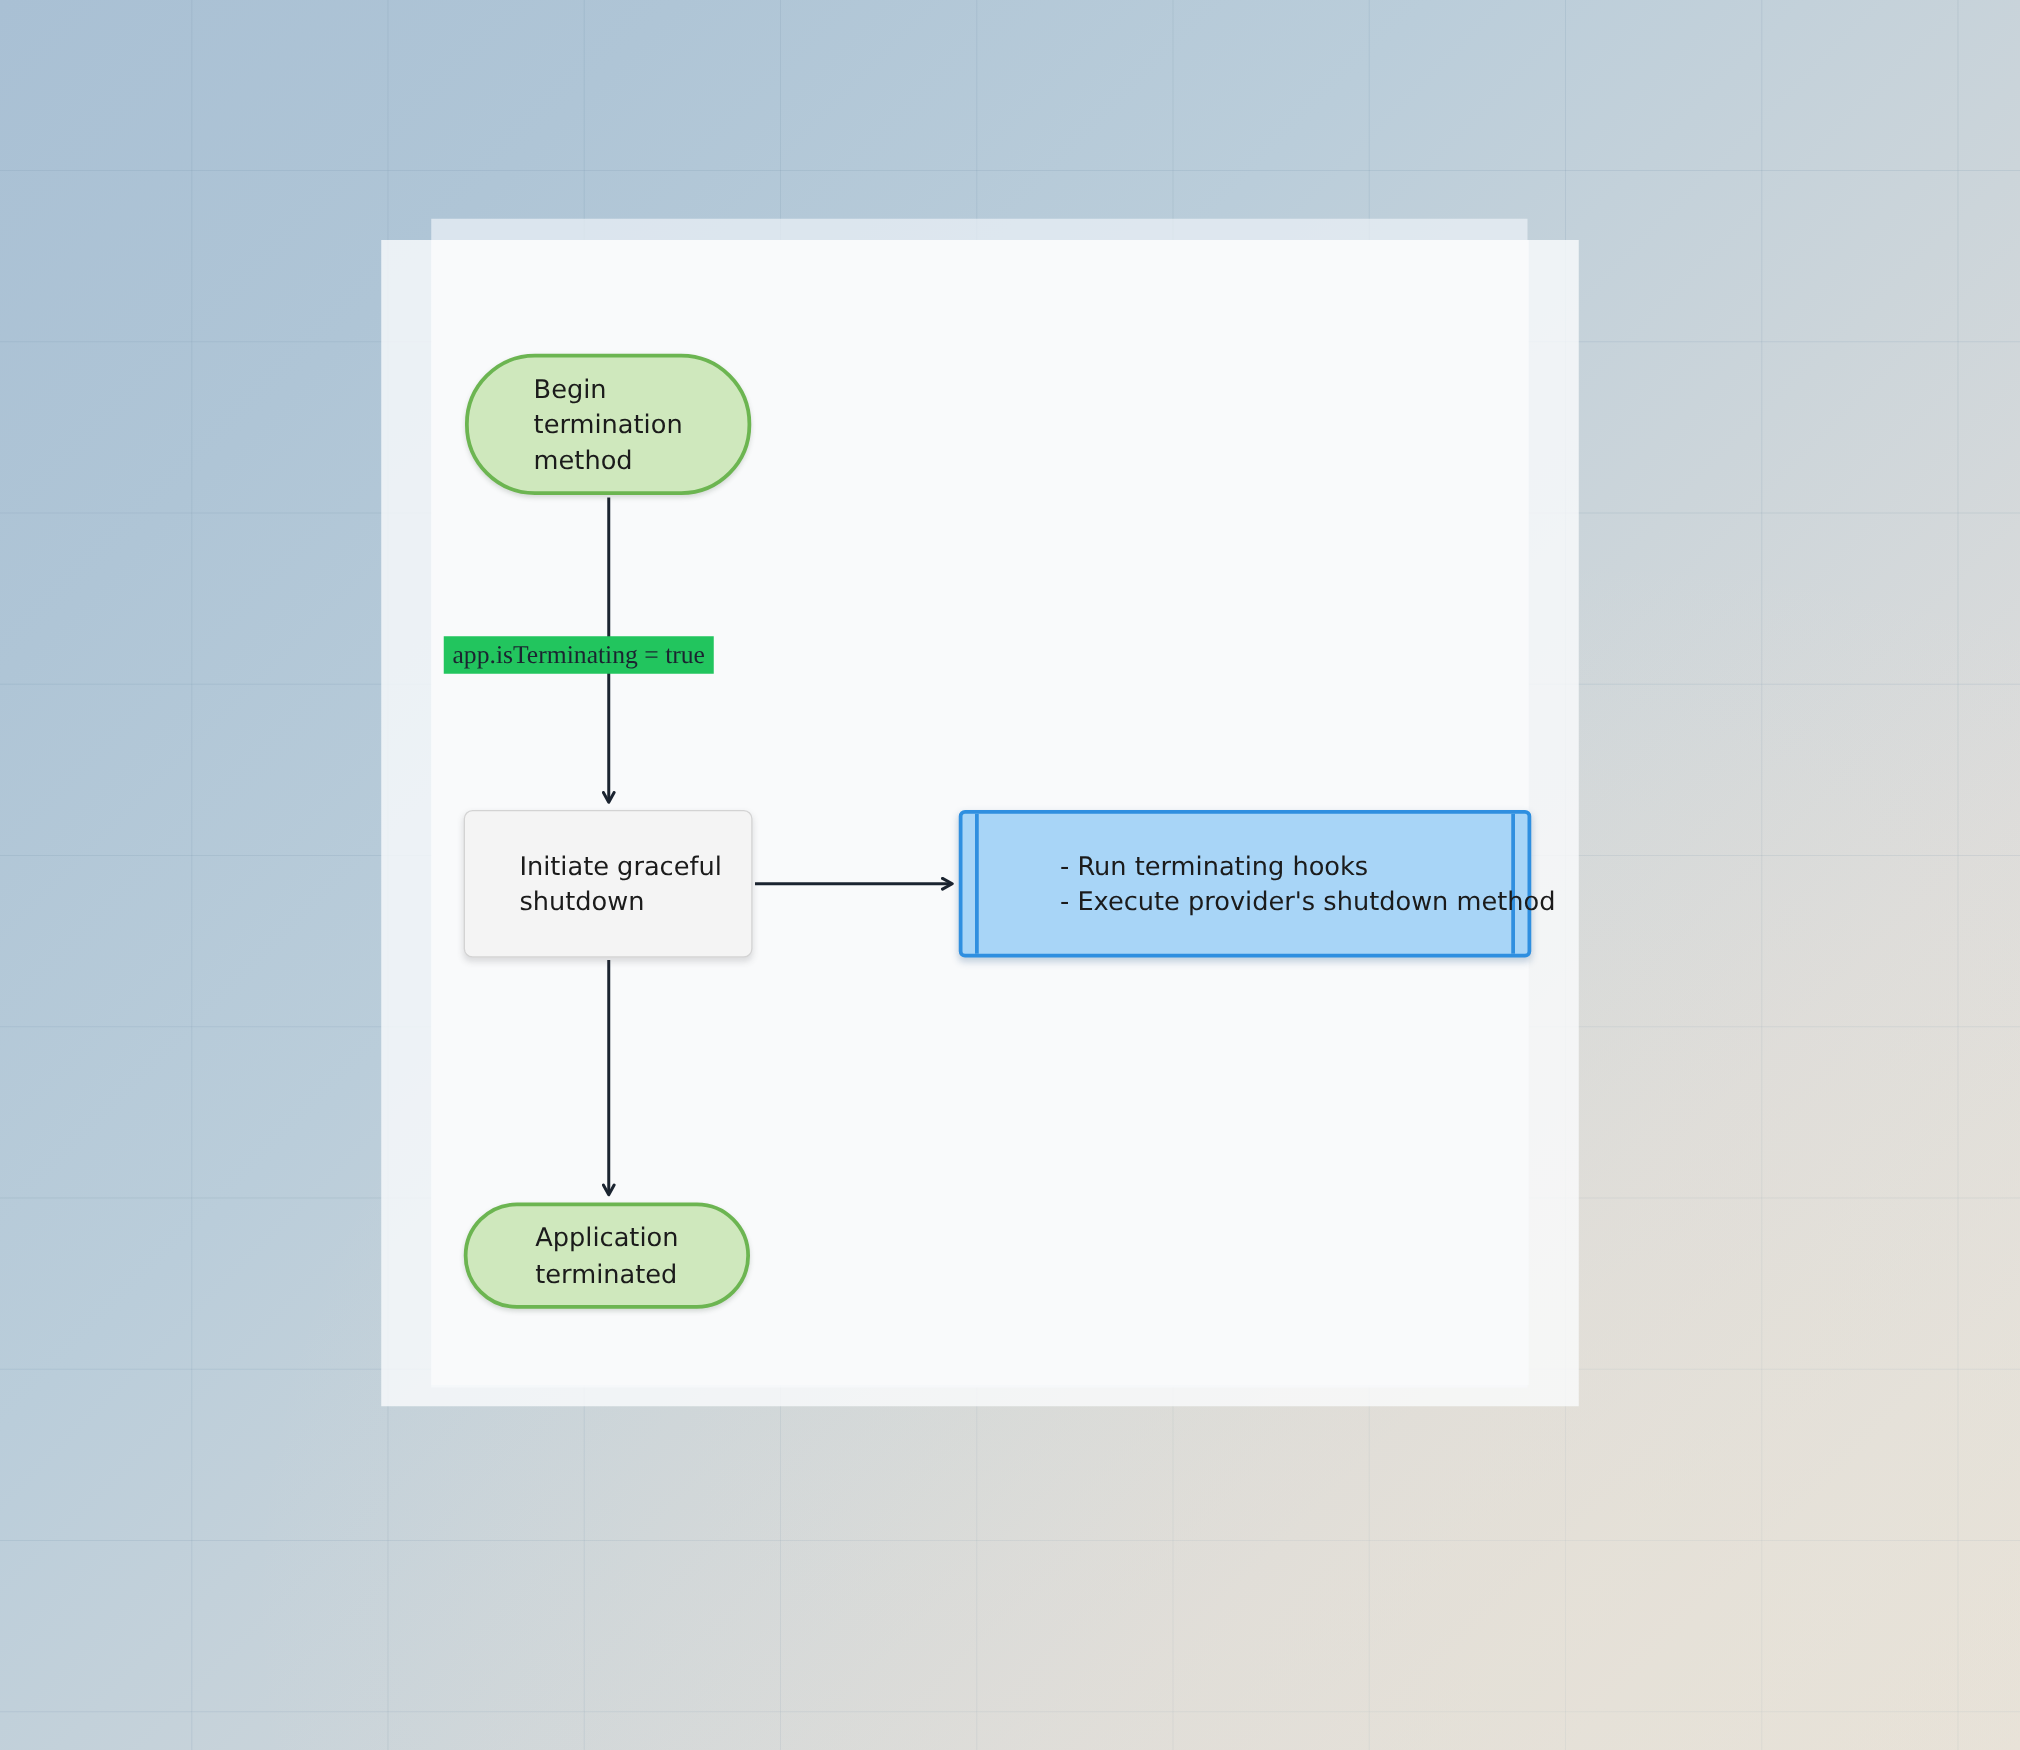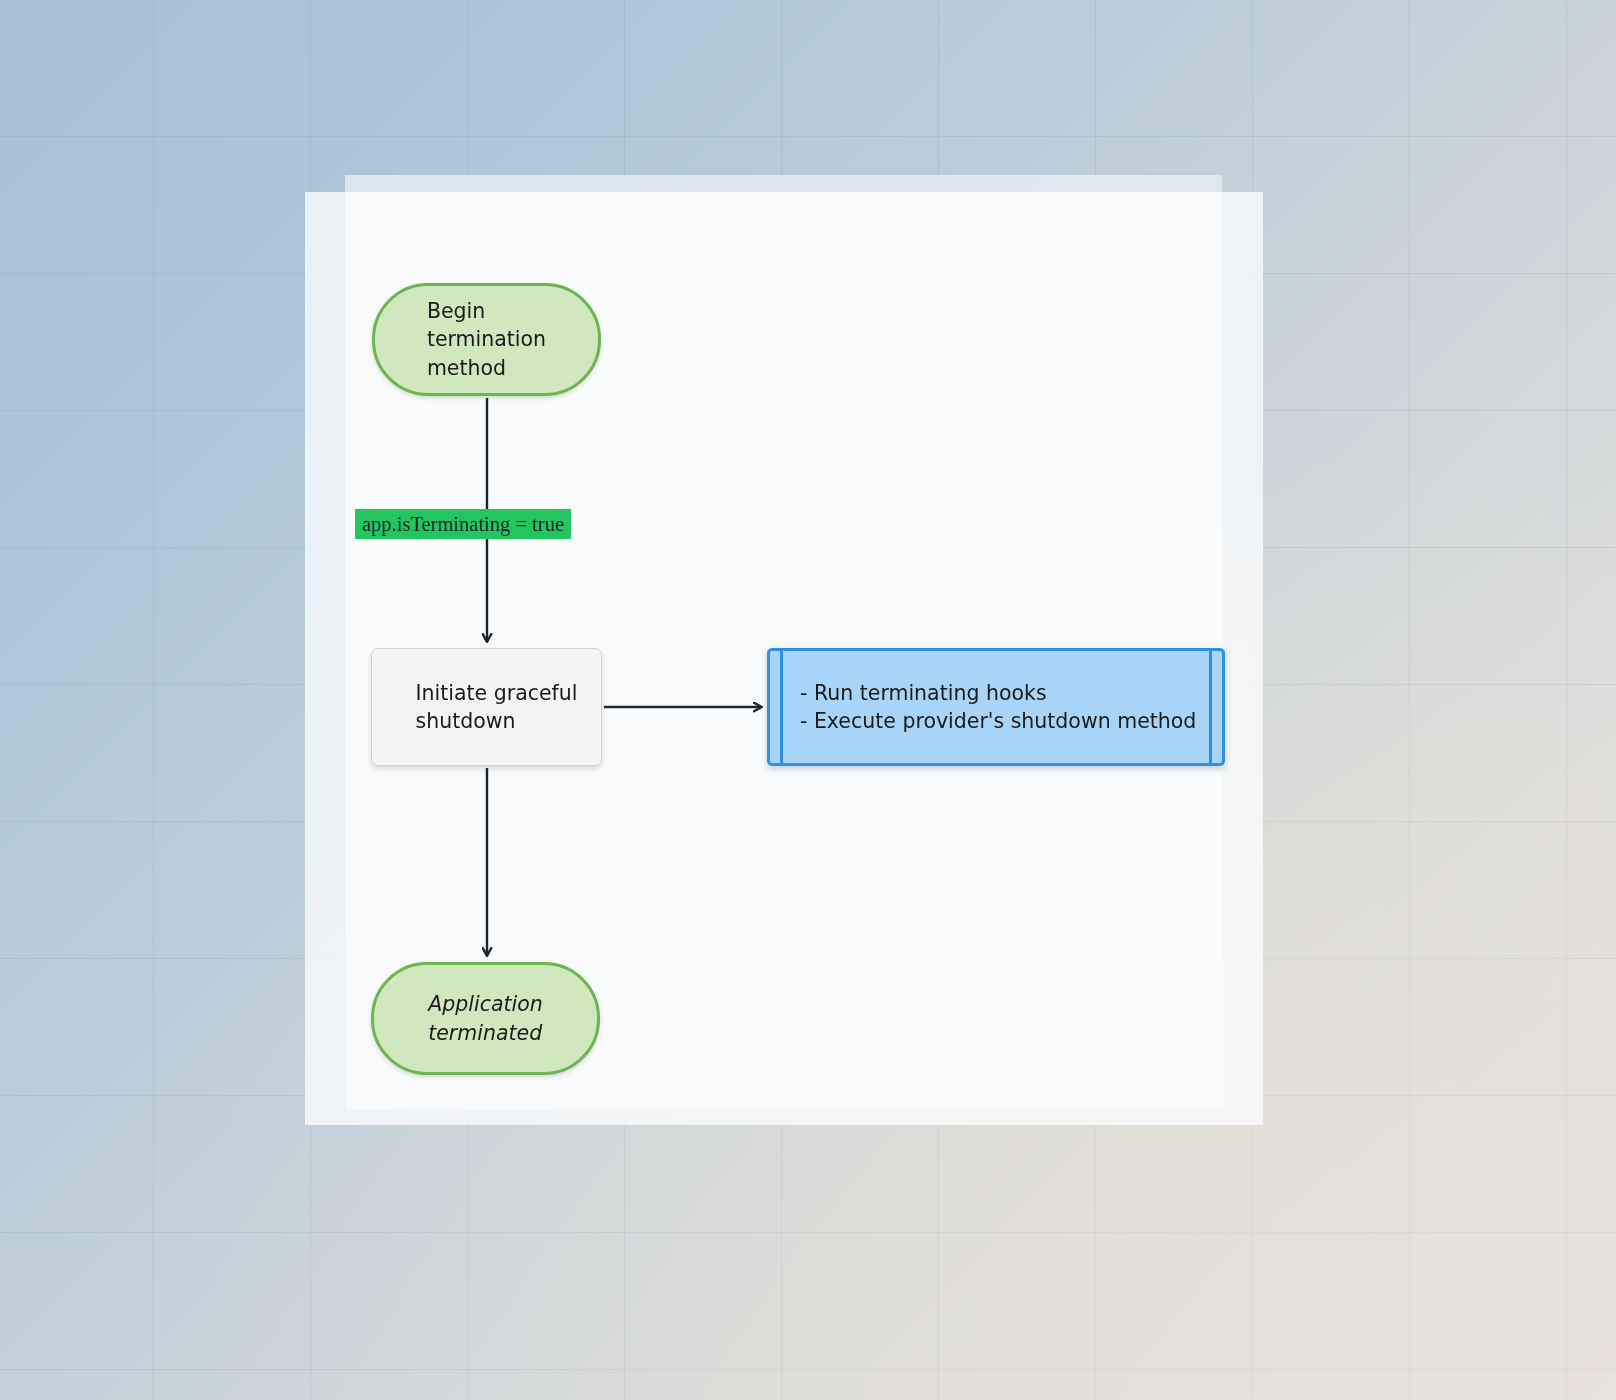--- a/index.html
+++ b/index.html
@@ -110,22 +110,21 @@
   #node-begin {
     left: 372px;
     top: 283px;
     width: 229px;
     height: 113px;
   }
   #node-terminated {
     left: 371px;
     top: 962px;
     width: 229px;
-    height: 113px;
-    font-style: italic;
+    height: 85px;
   }
 
   .node-process {
     background: #f4f4f4;
     border: 1.6px solid #d3d3d3;
     border-radius: 7px;
     box-shadow: 0 3px 5px rgba(70,70,80,0.17);
   }
   #node-initiate {
     left: 371px;
@@ -157,21 +156,21 @@
     bottom: 0;
     width: 3.2px;
     background: #2f8fe0;
   }
   .sub-bar.left { left: 10px; }
   .sub-bar.right { right: 10px; }
   .sub-lines {
     position: relative;
     z-index: 2;
   }
-  .sub-lines div { white-space: nowrap; }
+  .sub-lines div { white-space: nowrap; margin-left: 48px; }
 
   .edge-label {
     position: absolute;
     background: #22c55e;
     color: #1b2430;
     font-size: 20.5px;
     line-height: 28px;
     padding: 1px 7px;
     white-space: nowrap;
     font-family: Liberation Serif, serif;

